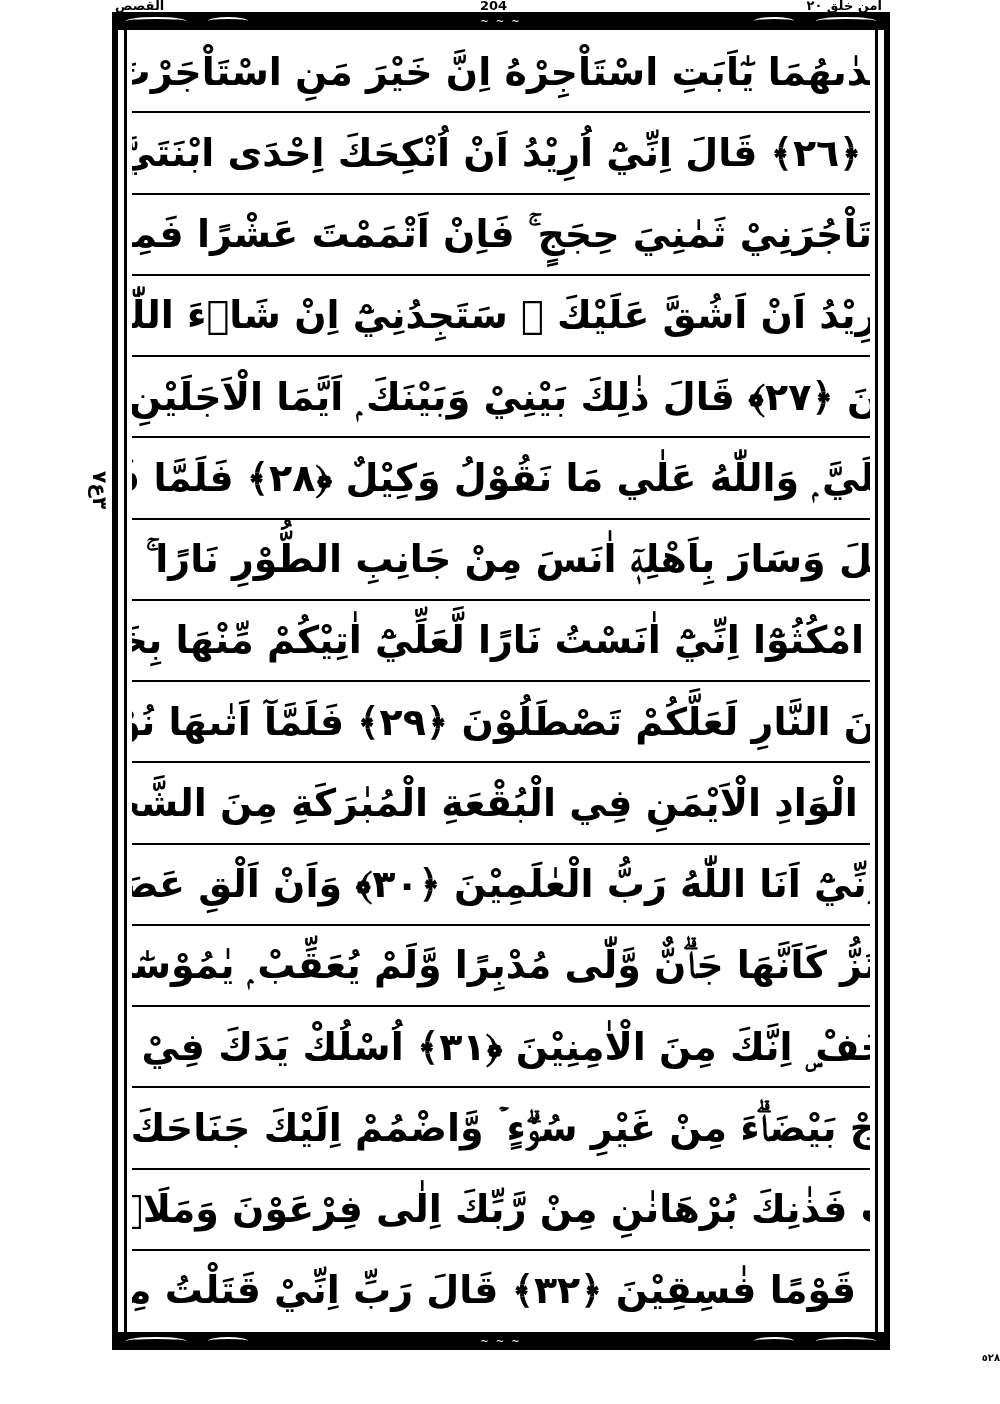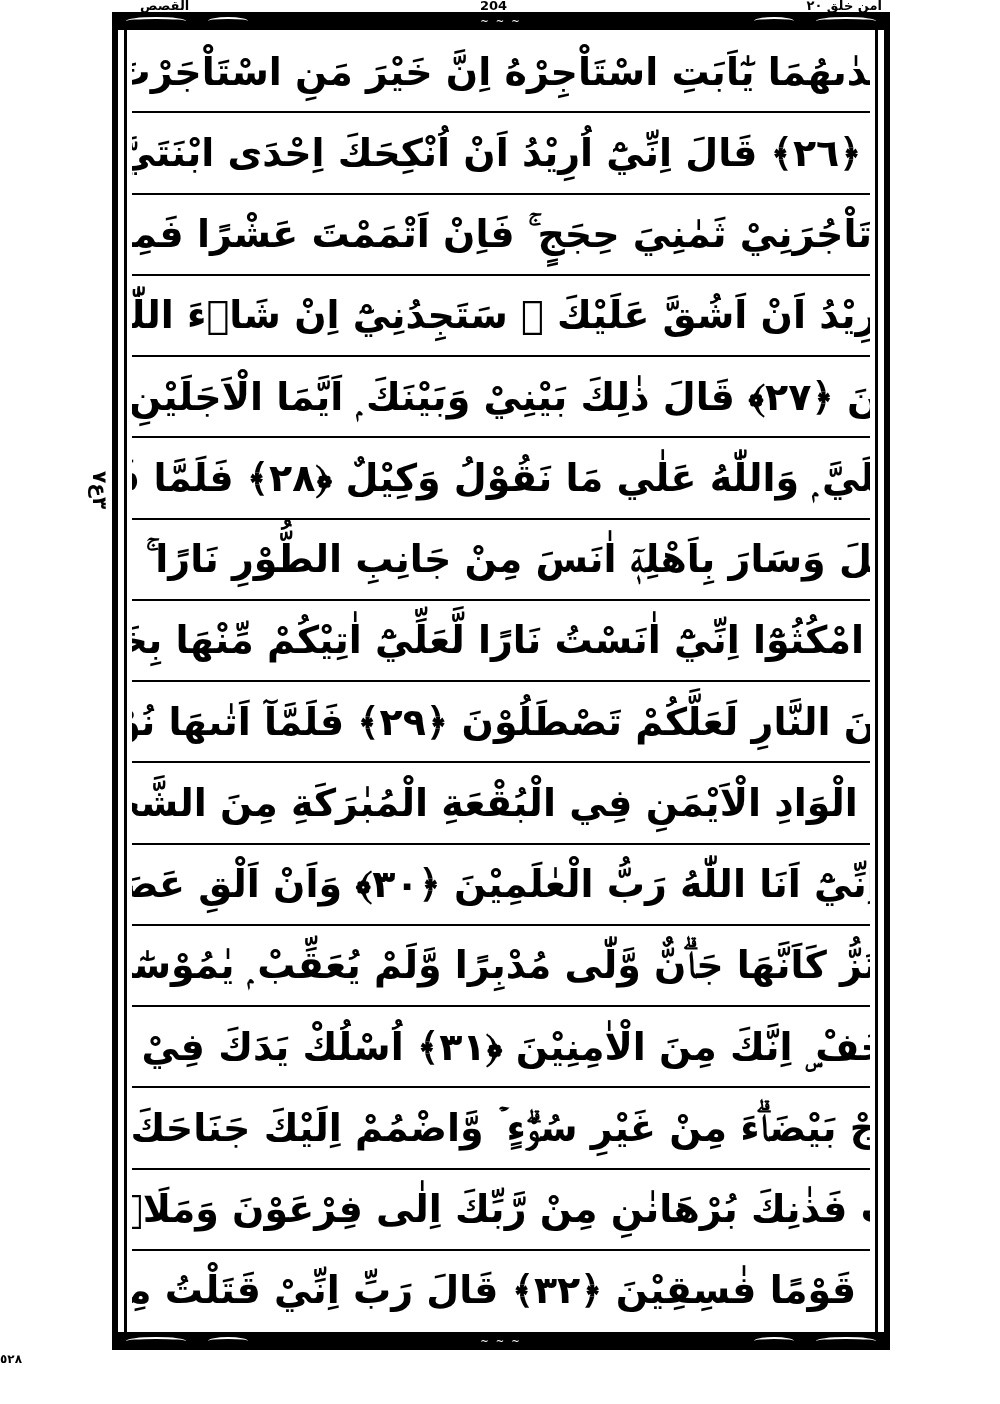--- a/index.html
+++ b/index.html
@@ -18,21 +18,21 @@
     .header-text {
       position: absolute;
       top: 0;
       height: 12px;
       font-size: 13px;
       line-height: 12px;
       font-weight: bold;
       white-space: nowrap;
       overflow: hidden;
     }
-    .header-left { left: 140px; }
+    .header-left { left: 115px; }
     .header-center { left: 480px; }
     .header-right { right: 118px; }
 
     .frame {
       position: absolute;
       left: 112px;
       top: 12px;
       width: 778px;
       height: 1338px;
       border-left: 6px solid #000;
@@ -112,22 +112,22 @@
       font-size: 20px;
       font-weight: bold;
       text-align: center;
       direction: rtl;
     }
     .footer-text {
       position: absolute;
       top: 1352px;
       left: 0;
       right: 0;
-      text-align: left;
-      font-size: 12px;
+      text-align: right;
+      font-size: 10px;
       font-weight: bold;
       letter-spacing: 1px;
     }
   </style>
 </head>
 <body>
 
 <div class="header-text header-left">القصص</div>
 <div class="header-text header-center">204</div>
 <div class="header-text header-right">امن خلق ٢٠</div>

